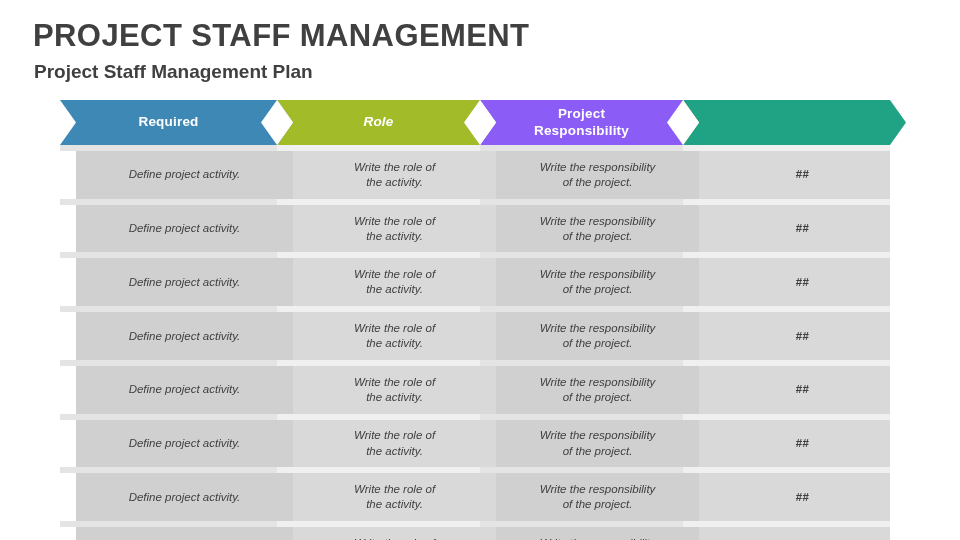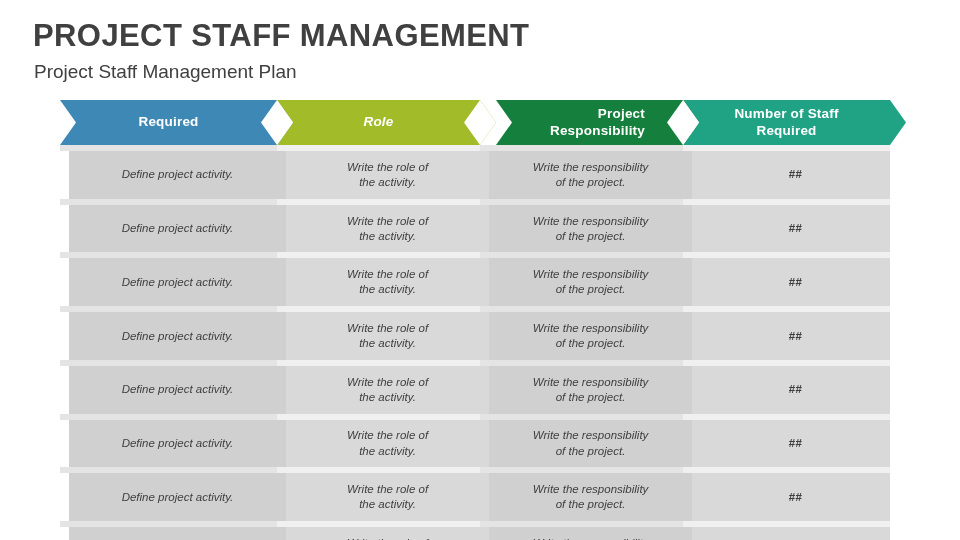--- a/index.html
+++ b/index.html
@@ -24,21 +24,21 @@
     font-weight: bold;
     color: #404040;
     letter-spacing: 0.4px;
     white-space: nowrap;
   }
   #slide-subtitle {
     position: absolute;
     left: 34px;
     top: 61px;
     font-size: 19px;
-    font-weight: normal;
+    font-weight: bold;
     color: #404040;
     white-space: nowrap;
   }
 
   
   #table-region {
     position: absolute;
     left: 60px;
     top: 100px;
     width: 830px;
@@ -105,21 +105,21 @@
   #body-rows {
     position: absolute;
     left: 0;
     top: 45px;
     width: 830px;
     height: 395px;
     overflow: hidden;
   }
   .data-row {
     position: absolute;
-    left: 9px;
+    left: 16px;
     width: 707px;
     height: 48px;
   }
   .data-cell {
     position: absolute;
     top: 0;
     height: 48px;
     display: flex;
     align-items: center;
     justify-content: center;
@@ -153,28 +153,27 @@
         <div class="tail"></div>
       </div>
       <div class="head" style="left: 217px; background: rgb(61, 136, 181);"></div>
       <div class="diamond" style="left: 201px;"></div>
       <div class="header-cell" style="left: 217px; width: 203px; background: rgb(162, 187, 40); font-style: italic;">
         <span class="header-label">Role</span>
         <div class="tail"></div>
       </div>
       <div class="head" style="left: 420px; background: rgb(162, 187, 40);"></div>
       <div class="diamond" style="left: 404px;"></div>
-      <div class="header-cell" style="left: 436px; width: 203px; background: #15803d; text-align: right;">
+      <div class="header-cell" style="left: 420px; width: 203px; background: #8b5cf6;">
         <span class="header-label">Project<br>Responsibility</span>
         <div class="tail"></div>
       </div>
       <div class="head" style="left: 623px; background: rgb(247, 144, 9);"></div>
       <div class="diamond" style="left: 607px;"></div>
       <div class="header-cell" style="left: 623px; width: 207px; background: rgb(31, 163, 132);">
-        <span class="header-label">Number of Staff<br>Required</span>
         <div class="tail"></div>
       </div>
       <div class="head" style="left: 830px; background: rgb(31, 163, 132);"></div>
     </div>
   <div id="body-rows">
       <div class="data-row" style="top: 6px;">
         <div class="data-cell" style="left: 0px; width: 217px; background: rgb(208, 208, 208);">
           <span class="cell-text">Define project activity.</span>
         </div>
         <div class="data-cell" style="left: 217px; width: 203px; background: rgb(217, 217, 217);">

